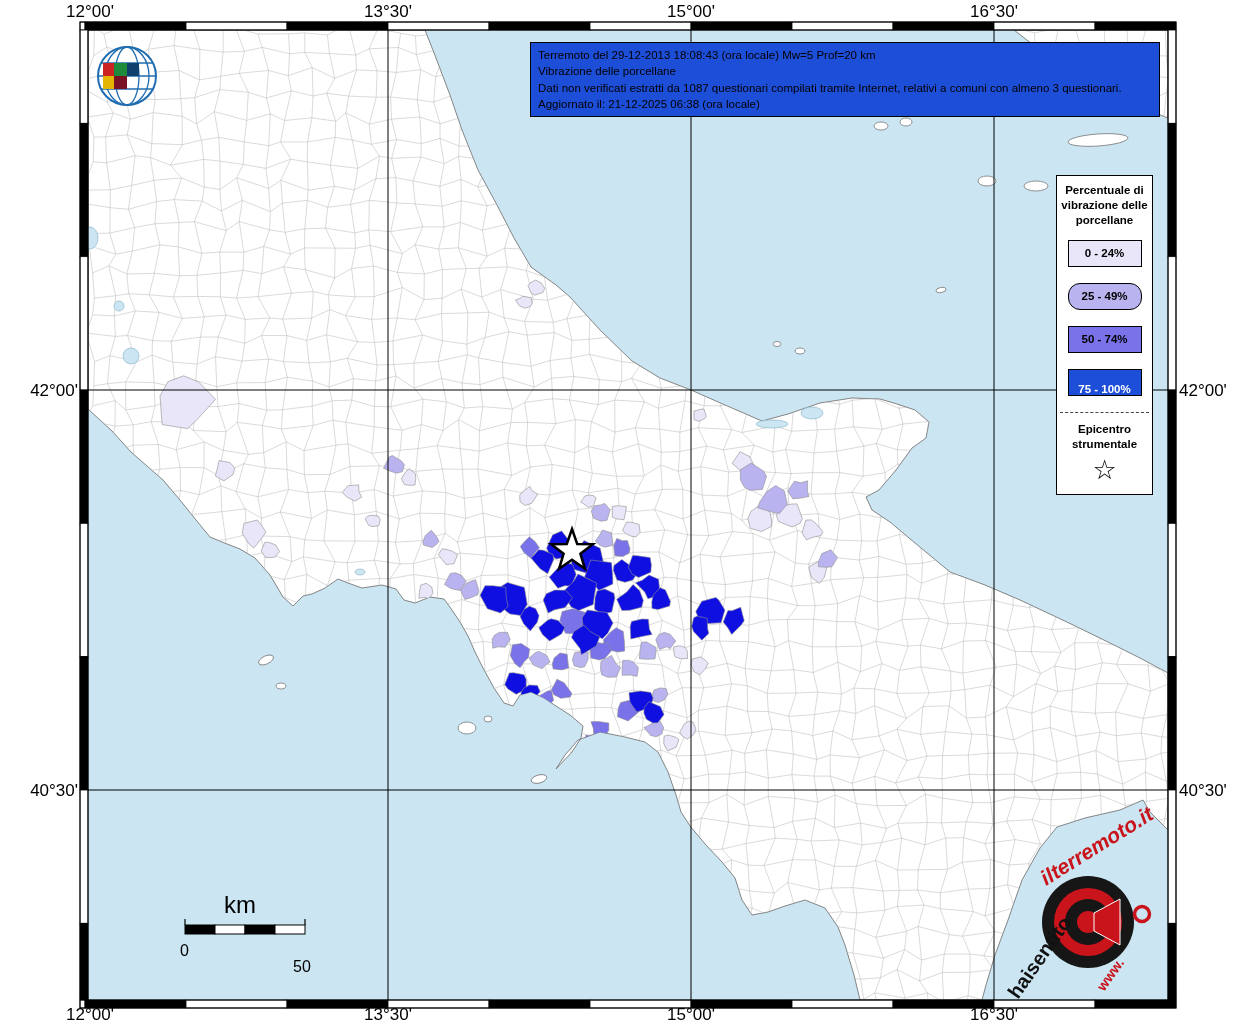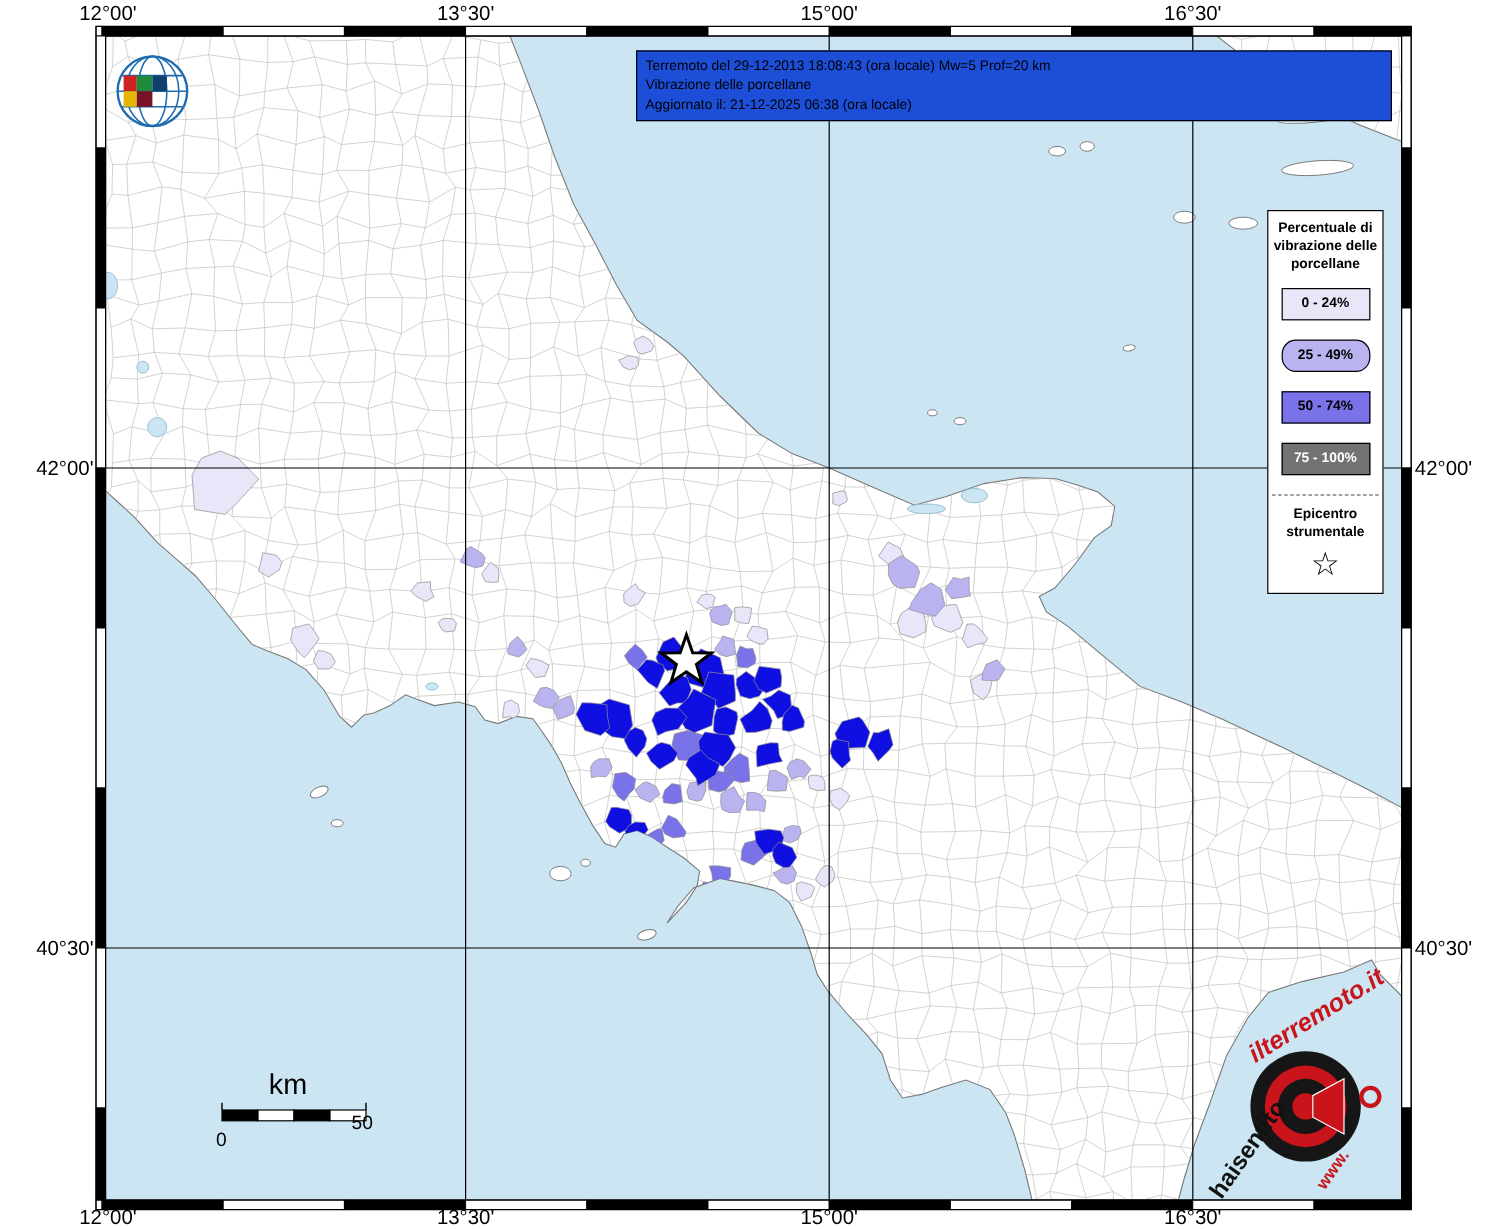--- a/index.html
+++ b/index.html
@@ -26,21 +26,21 @@
   .legend-swatch { width:74px; height:27px; border:1px solid #000; margin:0 auto 16px;
                    display:flex; align-items:center; justify-content:center;
                    font-weight:bold; font-size:11.5px; }
   .legend-sep { border-top:1px dashed #444; margin:2px 3px 9px; height:0; }
   .legend-epi-title { font-weight:bold; font-size:11.5px; line-height:1.3; margin-bottom:5px; }
   .legend-star { font-size:27px; line-height:1; }
 
   .sb-label { position:absolute; color:#000; }
   .sb-km  { left:224px; top:891px; font-size:24px; }
   .sb-0   { left:180px; top:942px; font-size:16px; }
-  .sb-50  { left:293px; top:928px; font-size:16px; }
+  .sb-50  { left:293px; top:958px; font-size:16px; }
 </style>
 </head>
 <body>
 
 <div class="page">
 
   <svg id="map-svg" width="1255" height="1024" viewBox="0 0 1255 1024">
     <defs>
       <path id="mainland" d="M88 409 L88 30 L425 30 L436 58 450 95 462 130 478 170 497 205 514 238 531 267 556 285 570 297 600 330 632 361 660 378 691 390 725 405 762 421 788 414 820 403 852 398 880 399 897 404 915 410 929 422 926 438 912 448 896 470 879 490 866 497 872 510 890 522 915 543 950 572 985 585 1020 600 1069 623 1110 643 1140 658 1168 673 L1168 830 L1150 812 1143 800 1120 810 1085 818 1057 827 1040 848 1022 880 1008 920 995 955 986 985 982 1000 L860 1000 L854 975 845 945 838 927 825 908 805 900 785 906 768 912 752 915 742 900 735 878 722 862 706 845 690 826 681 812 676 795 668 772 658 752 645 742 625 737 600 732 578 740 565 755 556 769 572 752 581 738 583 726 570 715 556 706 544 698 531 692 520 695 513 706 504 703 494 688 483 668 475 652 468 636 460 622 452 610 444 599 430 597 415 603 404 600 396 589 382 585 362 588 348 583 338 579 325 588 312 594 303 596 293 606 283 597 270 575 255 558 240 549 222 542 210 537 196 520 180 500 163 480 147 466 131 452 112 431 100 420 Z"></path>
       <path id="croatia" d="M1014 30 L1168 30 L1168 118 L1130 103 1090 82 1050 58 Z"></path>
@@ -265,35 +265,36 @@
       <rect x="-13" y="-13" width="13" height="13" fill="#1d8a3c"></rect>
       <rect x="-24" y="0" width="11" height="13" fill="#e3b505"></rect>
       <rect x="-13" y="0" width="13" height="13" fill="#7a1226"></rect>
       <rect x="0" y="-13" width="12" height="13" fill="#10406e"></rect>
     </svg>
   </div>
 
   <div class="info-box">
     <div>Terremoto del 29-12-2013 18:08:43 (ora locale) Mw=5 Prof=20 km</div>
     <div>Vibrazione delle porcellane</div>
+    <div>Dati non verificati estratti da 1087 questionari compilati tramite Internet, relativi a comuni con almeno 3 questionari.</div>
     <div>Aggiornato il: 21-12-2025 06:38 (ora locale)</div>
   </div>
 
   <div class="legend-box">
     <div class="legend-title">Percentuale di vibrazione delle porcellane</div>
     <div class="legend-swatch" style="background: rgb(232, 230, 248); color: rgb(0, 0, 0); text-align: right;">
       <span>0 - 24%</span>
     </div>
     <div class="legend-swatch" style="background: rgb(185, 180, 240); color: rgb(0, 0, 0); border-radius: 12px;">
       <span>25 - 49%</span>
     </div>
     <div class="legend-swatch" style="background: rgb(122, 114, 232); color: rgb(0, 0, 0);">
       <span>50 - 74%</span>
     </div>
-    <div class="legend-swatch" style="background: #737373; color: rgb(255, 255, 255);">
+    <div class="legend-swatch" style="background: #1d4ed8; color: rgb(255, 255, 255); align-items: flex-end;">
       <span>75 - 100%</span>
     </div>
     <div class="legend-sep"></div>
     <div class="legend-epi-title">Epicentro strumentale</div>
     <div class="legend-star">☆</div>
   </div>
 
   <span class="axis-label lon-label" style="left:90px;  top:2px;">12°00'</span>
   <span class="axis-label lon-label" style="left:388px; top:2px;">13°30'</span>
   <span class="axis-label lon-label" style="left:691px; top:2px;">15°00'</span>

